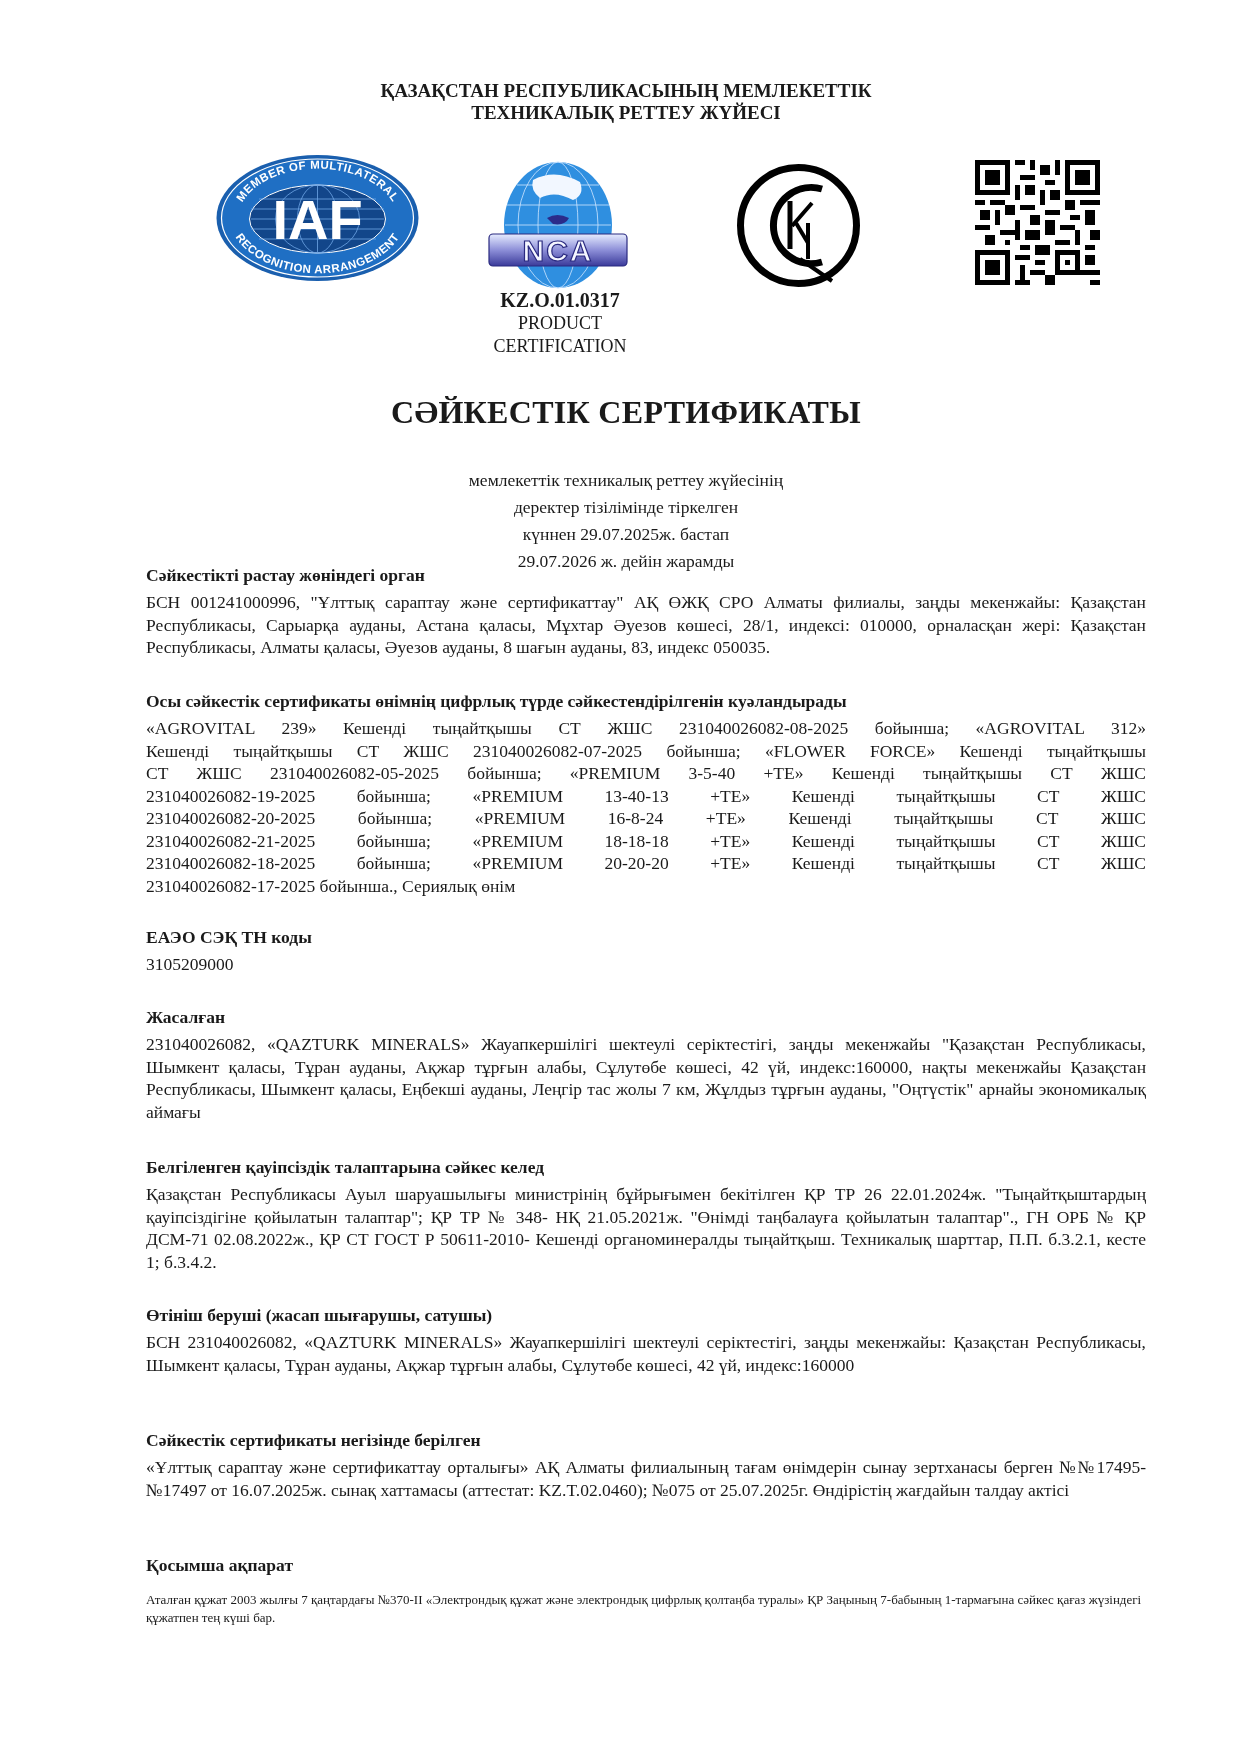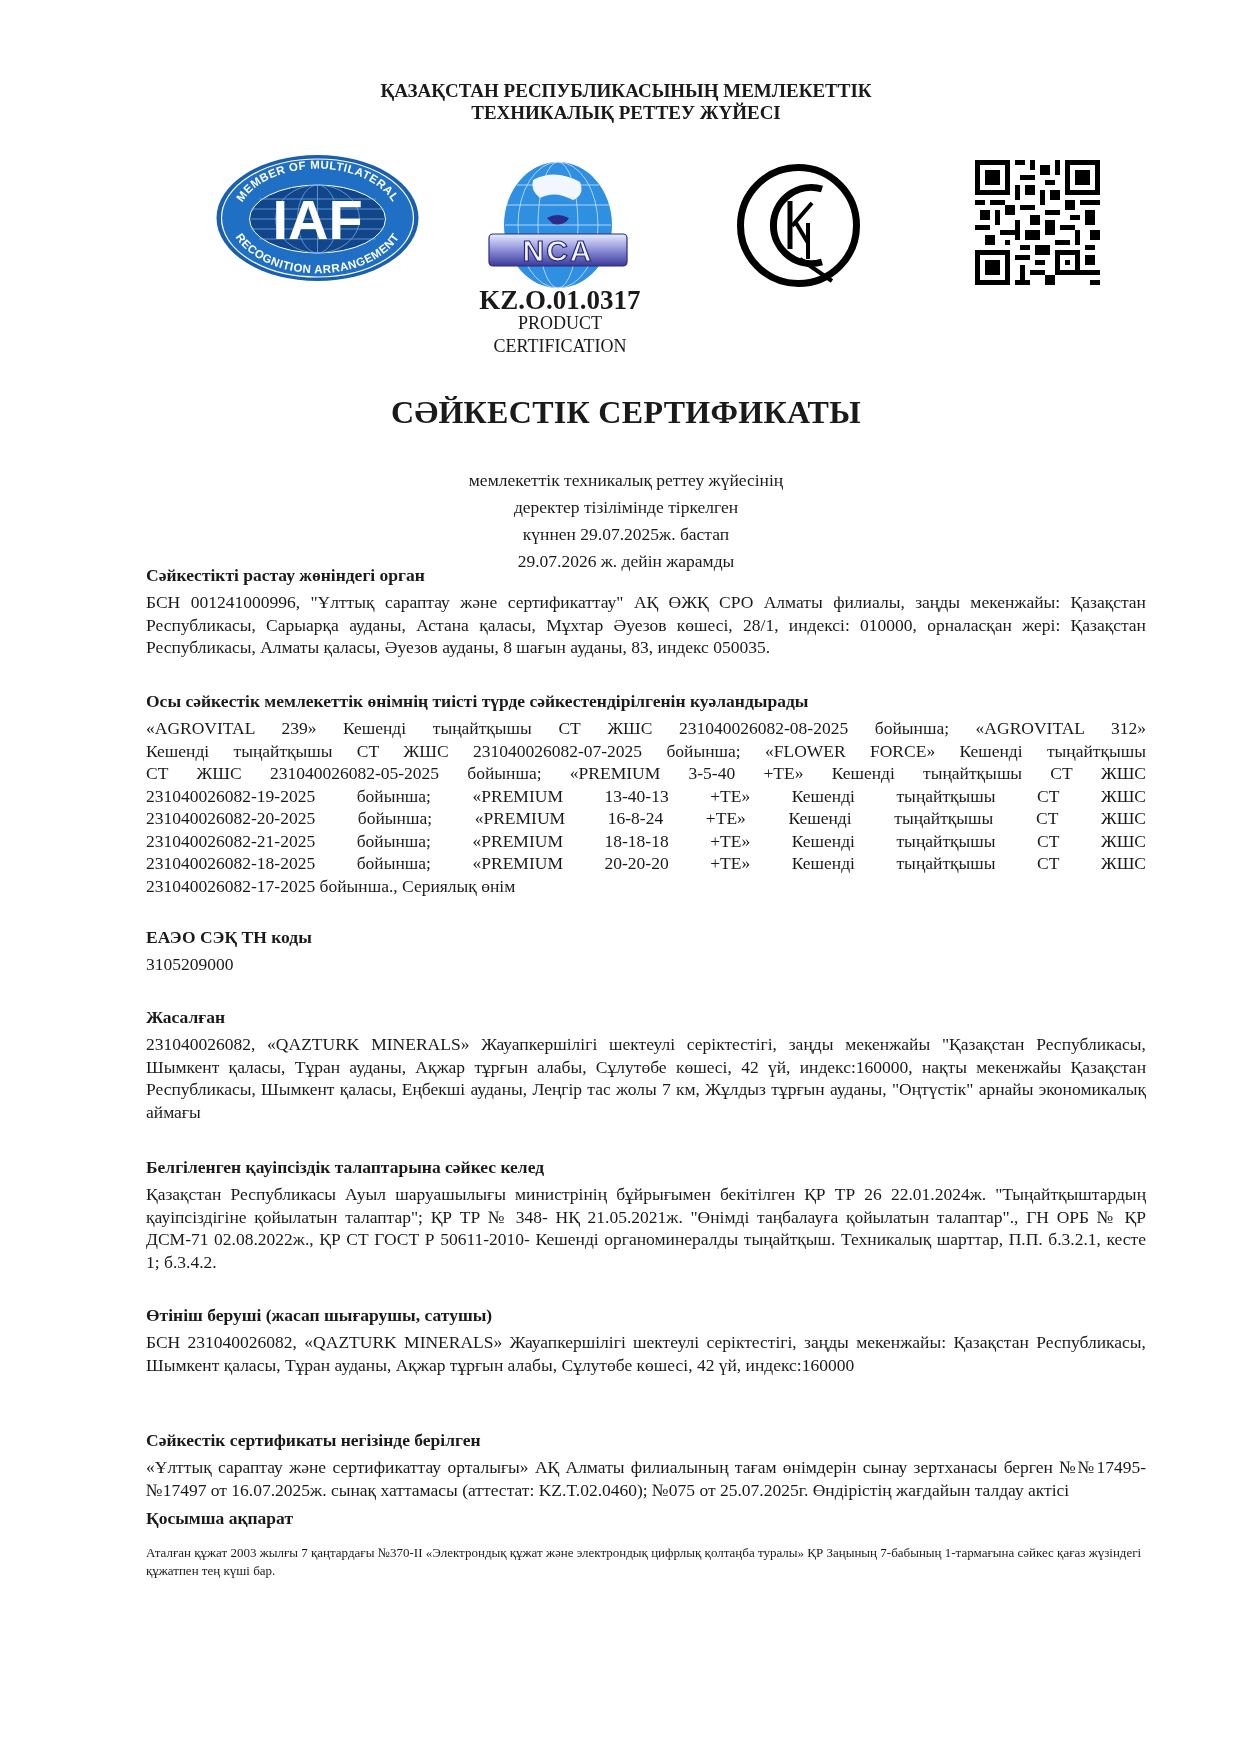--- a/index.html
+++ b/index.html
@@ -6,21 +6,21 @@
   body { width: 1240px; height: 1748px; position: relative; overflow: hidden;
          font-family: "Liberation Serif", "DejaVu Serif", serif; color: #1a1a1a; }
   .center { position: absolute; left: 0; width: 1240px; text-align: center; padding-left: 6px; }
   .authority { top: 80px; font-weight: bold; font-size: 19px; line-height: 22px; }
   .logo { position: absolute; }
   #iaf { left: 215px; top: 153px; width: 205px; height: 130px; }
   #nca { left: 485px; top: 160px; width: 146px; height: 130px; }
   #kz { left: 736px; top: 163px; width: 125px; height: 125px; }
   #qr { left: 975px; top: 160px; width: 125px; height: 125px; }
   .accred { position: absolute; left: 460px; width: 200px; text-align: center; top: 288px; }
-  .accred .code { font-weight: bold; font-size: 27px; line-height: 24px; }
+  .accred .code { font-weight: bold; font-size: 20px; line-height: 24px; }
   .accred .line { font-size: 18px; line-height: 23px; }
   .title { top: 392px; font-weight: bold; font-size: 32px; line-height: 40px; letter-spacing: 0.3px; }
   .subinfo { top: 434px; font-size: 17.5px; line-height: 27px; margin-top: 33px; }
   .section { position: absolute; left: 146px; width: 1000px; }
   .sec-h { font-weight: bold; font-size: 17.5px; line-height: 24px; margin-bottom: 4px; }
   .sec-b { font-size: 17.5px; line-height: 22.5px; text-align: justify; }
   .sec-b.small { font-size: 13px; line-height: 18px; text-align: left; }
   .sec-b .row { display: block; text-align: justify; text-align-last: justify; }
   .sec-b .row.last { text-align-last: left; }
 </style>
@@ -168,21 +168,21 @@
   <div>күннен 29.07.2025ж.  бастап</div>
   <div>29.07.2026 ж. дейін жарамды</div>
 </div>
 
 <div class="section" style="top:563px">
   <div class="sec-h">Сәйкестікті растау жөніндегі орган</div>
   <div class="sec-b">БСН 001241000996, "Ұлттық сараптау және сертификаттау" АҚ ӨЖҚ СРО  Алматы филиалы, заңды мекенжайы: Қазақстан Республикасы, Сарыарқа ауданы, Астана қаласы, Мұхтар Әуезов көшесі, 28/1, индексі: 010000, орналасқан жері: Қазақстан Республикасы, Алматы қаласы, Әуезов ауданы, 8 шағын ауданы, 83, индекс 050035.</div>
 </div>
 
 <div class="section" style="top:689px">
-  <div class="sec-h">Осы сәйкестік мемлекеттік өнімнің тиісті түрде сәйкестендірілгенін куәландырады</div>
+  <div class="sec-h">Осы сәйкестік сертификаты өнімнің цифрлық түрде сәйкестендірілгенін куәландырады</div>
   <div class="sec-b">
     <span class="row">«AGROVITAL  239» Кешенді  тыңайтқышы СТ  ЖШС 231040026082-08-2025  бойынша; «AGROVITAL  312»</span>
     <span class="row">Кешенді тыңайтқышы  СТ ЖШС 231040026082-07-2025 бойынша; «FLOWER FORCE» Кешенді тыңайтқышы</span>
     <span class="row">СТ  ЖШС 231040026082-05-2025  бойынша; «PREMIUM  3-5-40 +ТЕ»  Кешенді  тыңайтқышы СТ  ЖШС</span>
     <span class="row">231040026082-19-2025 бойынша; «PREMIUM 13-40-13 +ТЕ» Кешенді тыңайтқышы СТ ЖШС</span>
     <span class="row">231040026082-20-2025 бойынша; «PREMIUM 16-8-24 +ТЕ» Кешенді тыңайтқышы СТ ЖШС</span>
     <span class="row">231040026082-21-2025 бойынша; «PREMIUM 18-18-18 +ТЕ» Кешенді тыңайтқышы СТ ЖШС</span>
     <span class="row">231040026082-18-2025 бойынша; «PREMIUM 20-20-20 +ТЕ» Кешенді тыңайтқышы СТ ЖШС</span>
     <span class="row last">231040026082-17-2025 бойынша., Сериялық өнім</span>
   </div>
@@ -206,16 +206,16 @@
 <div class="section" style="top:1303px">
   <div class="sec-h">Өтініш беруші (жасап шығарушы, сатушы)</div>
   <div class="sec-b">БСН  231040026082, «QAZTURK  MINERALS» Жауапкершілігі  шектеулі  серіктестігі,  заңды мекенжайы: Қазақстан  Республикасы,  Шымкент  қаласы,  Тұран ауданы,  Ақжар тұрғын  алабы,  Сұлутөбе  көшесі,  42 үй, индекс:160000</div>
 </div>
 
 <div class="section" style="top:1428px">
   <div class="sec-h">Сәйкестік сертификаты негізінде берілген</div>
   <div class="sec-b">«Ұлттық сараптау және сертификаттау орталығы» АҚ Алматы филиалының тағам өнімдерін сынау зертханасы берген  №№17495- №17497 от  16.07.2025ж. сынақ  хаттамасы  (аттестат:  KZ.T.02.0460);   №075 от  25.07.2025г. Өндірістің жағдайын талдау актісі</div>
 </div>
 
-<div class="section" style="top:1506px">
+<div class="section" style="top:1553px">
   <div class="sec-h" style="margin-bottom:14px">Қосымша ақпарат</div>
   <div class="sec-b small">Аталған құжат 2003 жылғы 7 қаңтардағы №370-II «Электрондық құжат және электрондық цифрлық қолтаңба туралы» ҚР Заңының 7-бабының 1-тармағына сәйкес қағаз жүзіндегі құжатпен тең күші бар.</div>
 </div>
 
 </body></html>

